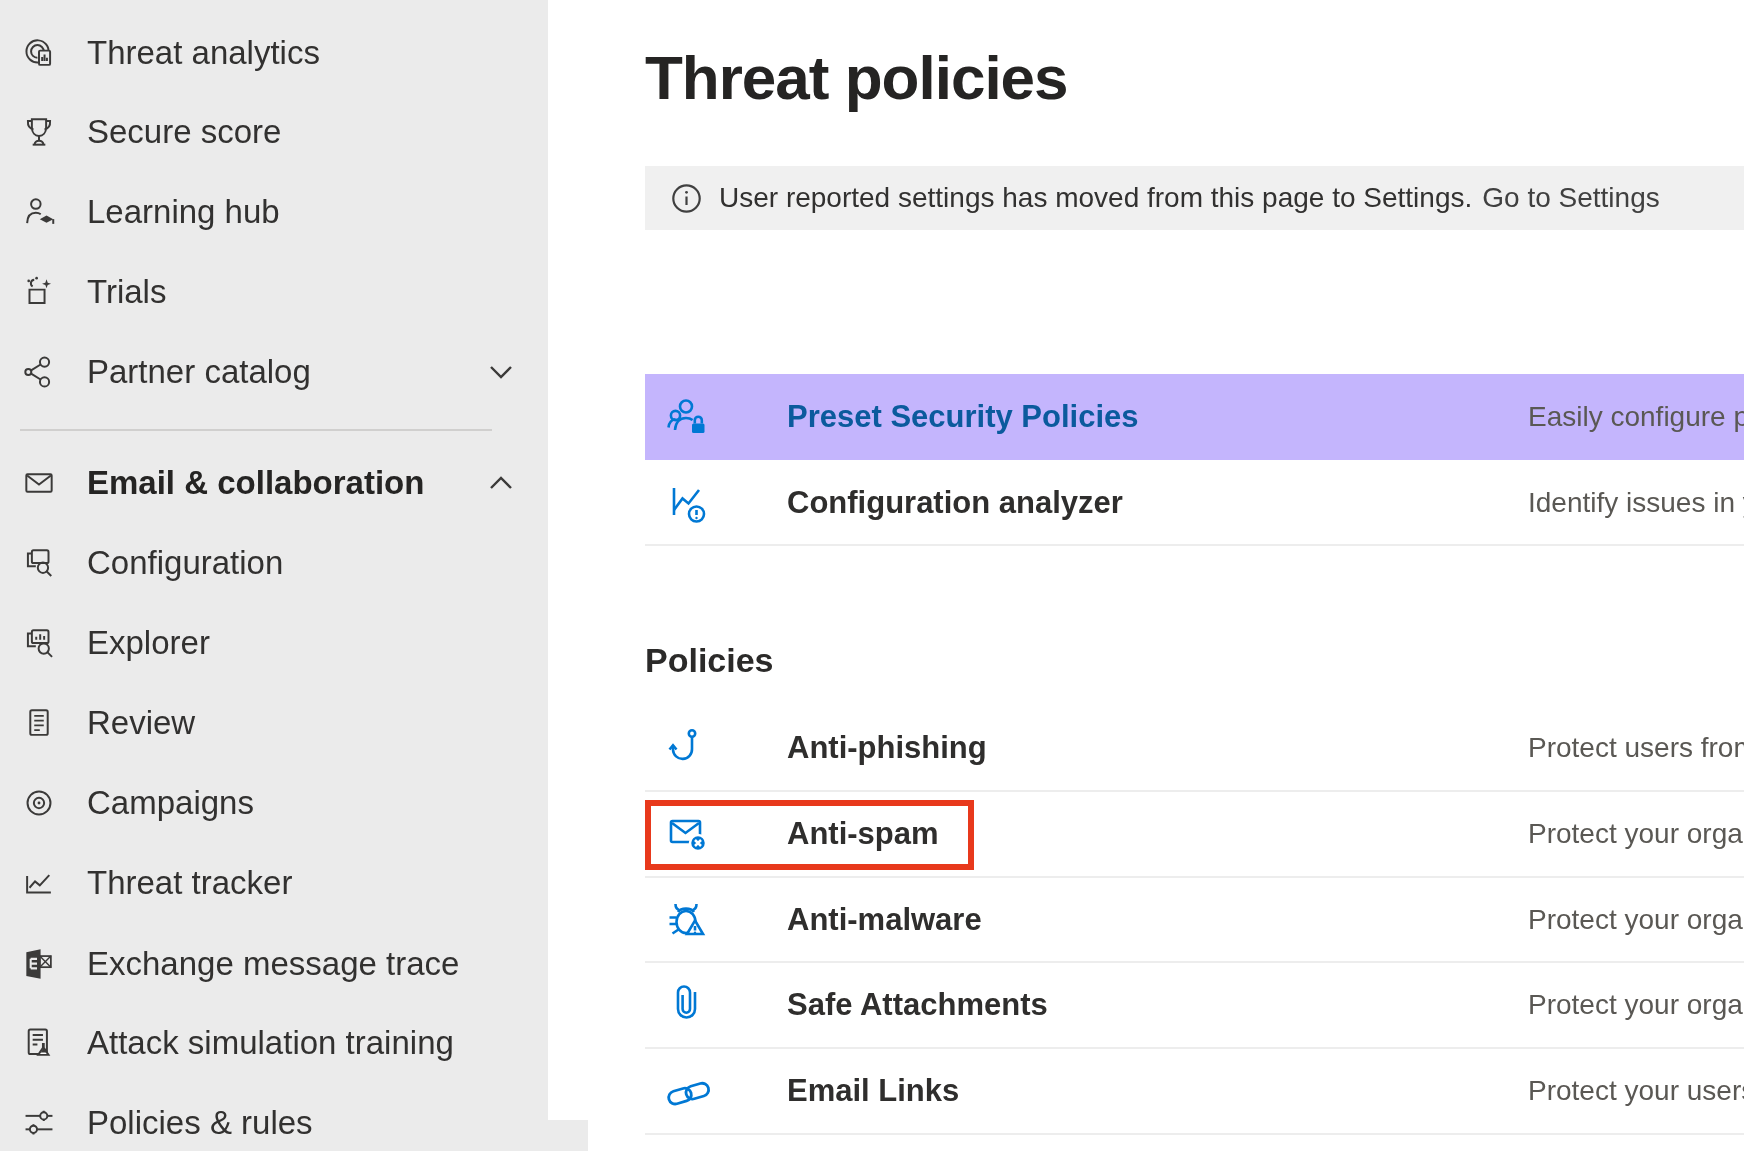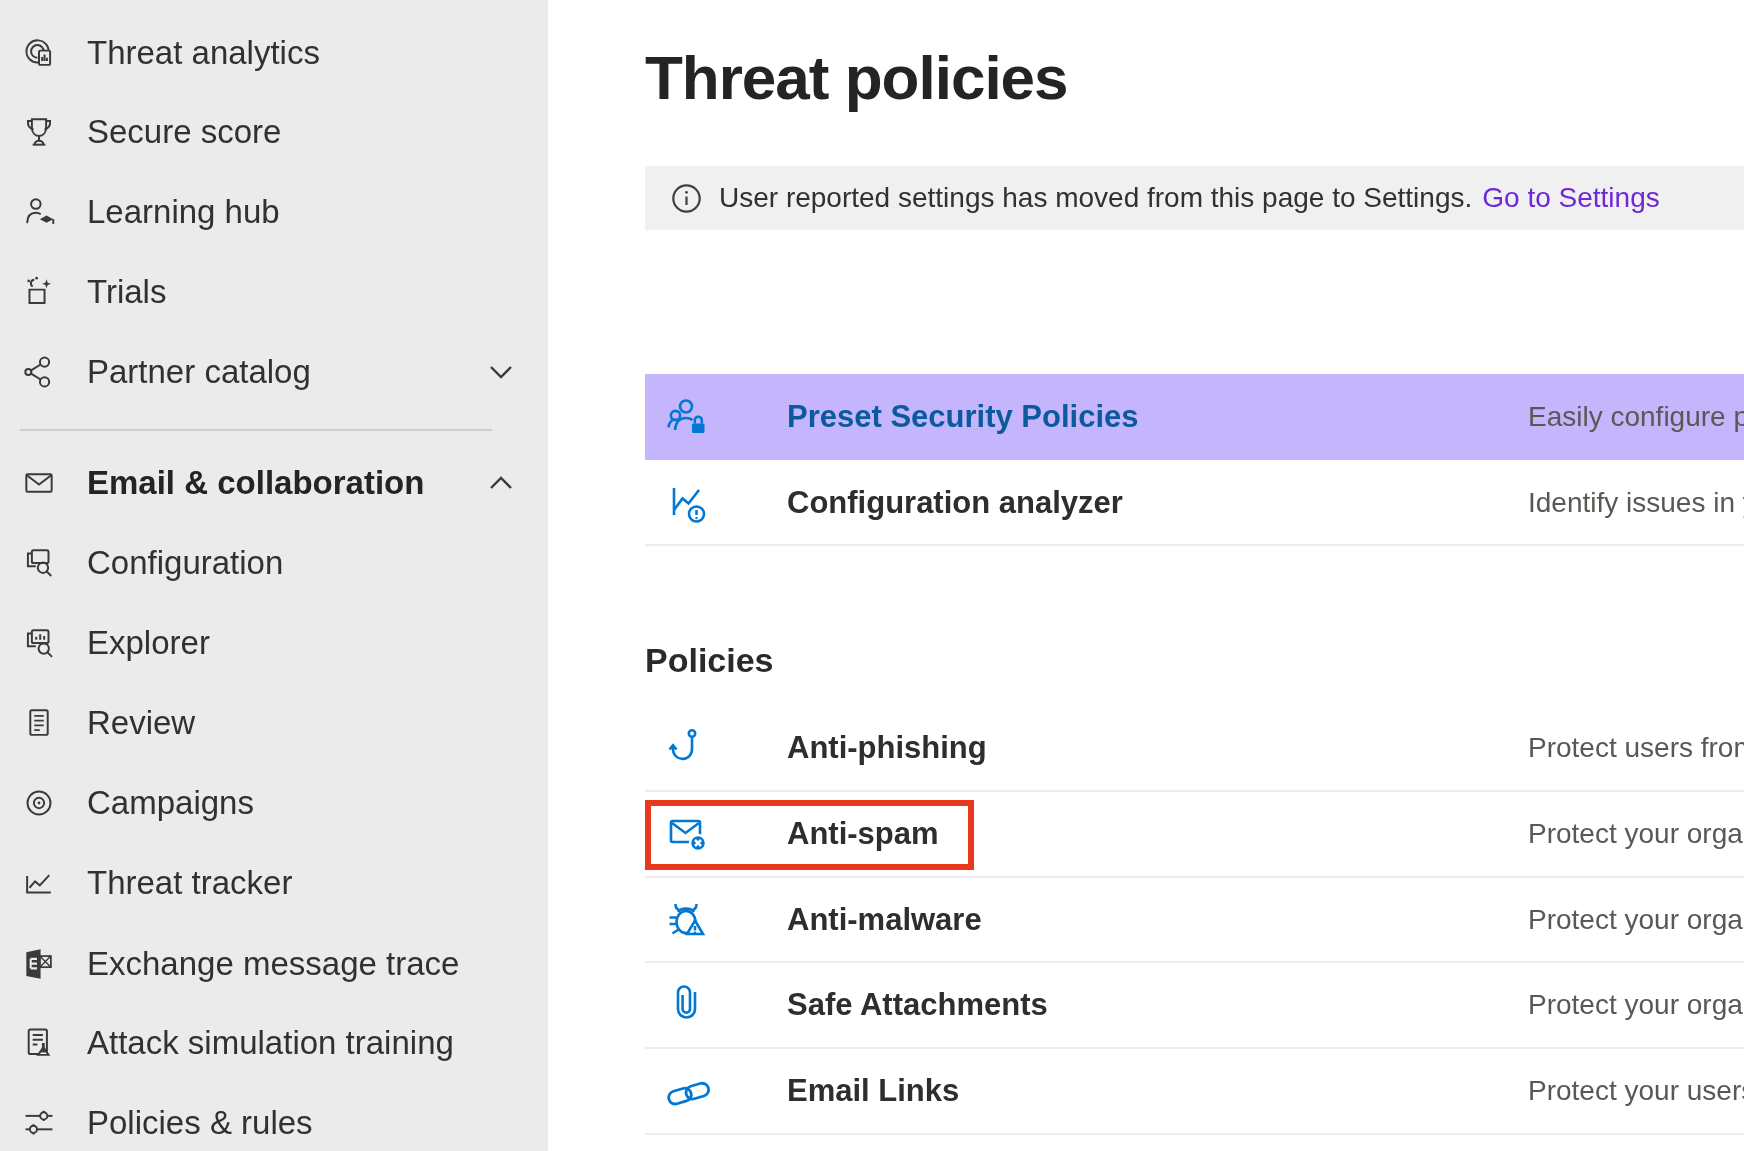--- a/index.html
+++ b/index.html
@@ -1,39 +1,39 @@
 <!DOCTYPE html>
 <html><head>
 <meta charset="utf-8">
 <style>
   html,body{margin:0;padding:0;background:#fff;}
   #app{position:relative;width:1744px;height:1151px;overflow:hidden;
        font-family:"Liberation Sans","DejaVu Sans",sans-serif;background:#ffffff;}
   svg{display:block;overflow:visible;}
 
   
-  #sidebar{position:absolute;left:0;top:0;width:548px;height:1151px;background:#ebebeb;}
+  #sidebar{position:absolute;left:0;top:0;width:548px;height:1151px;background:#ebebeb;padding-left:40px;}
   .nav-item{position:absolute;left:0;width:548px;height:80px;cursor:pointer;}
   .nav-icon{position:absolute;left:20px;top:50%;transform:translateY(-50%);width:38px;height:38px;}
   .nav-icon svg{width:38px;height:38px;}
   .nav-label{position:absolute;left:87px;top:50%;transform:translateY(-50%);
              font-size:33px;color:#323130;white-space:nowrap;}
   .nav-label.bold{font-weight:700;color:#252423;}
   .nav-chevron{position:absolute;left:486px;top:50%;transform:translateY(-50%);width:30px;height:30px;}
   #side-divider{position:absolute;left:20px;top:429px;width:472px;height:2px;background:#d0cfce;}
 
   
   #main{position:absolute;left:548px;top:0;width:1196px;height:1120px;background:#fff;}
   #page-title{position:absolute;left:97px;top:46px;font-size:62px;line-height:64px;
               font-weight:700;color:#252423;letter-spacing:-1px;}
   #banner{position:absolute;left:97px;top:166px;width:1099px;height:64px;background:#f0f0f0;
           display:flex;align-items:center;}
   #banner .b-icon{margin-left:26px;width:31px;height:31px;flex:0 0 auto;}
   #banner .b-text{margin-left:17px;font-size:28px;color:#323130;white-space:nowrap;}
-  #banner .b-link{margin-left:10px;font-size:28px;color:#6d28d9;white-space:nowrap;cursor:pointer;}
+  #banner .b-link{margin-left:10px;font-size:28px;color:#404040;white-space:nowrap;cursor:pointer;}
 
   .section-heading{position:absolute;left:97px;font-size:34px;line-height:40px;
                    font-weight:700;color:#2b2a29;white-space:nowrap;}
   #heading-templated{top:310px;}
   #heading-policies{top:640px;}
 
   .row{position:absolute;left:97px;width:1099px;height:86px;cursor:pointer;}
   .row.gray{background:#c4b5fd;}
   .row-icon{position:absolute;left:20px;top:50%;transform:translateY(-50%);width:48px;height:48px;}
   .row-icon svg{width:48px;height:48px;}

